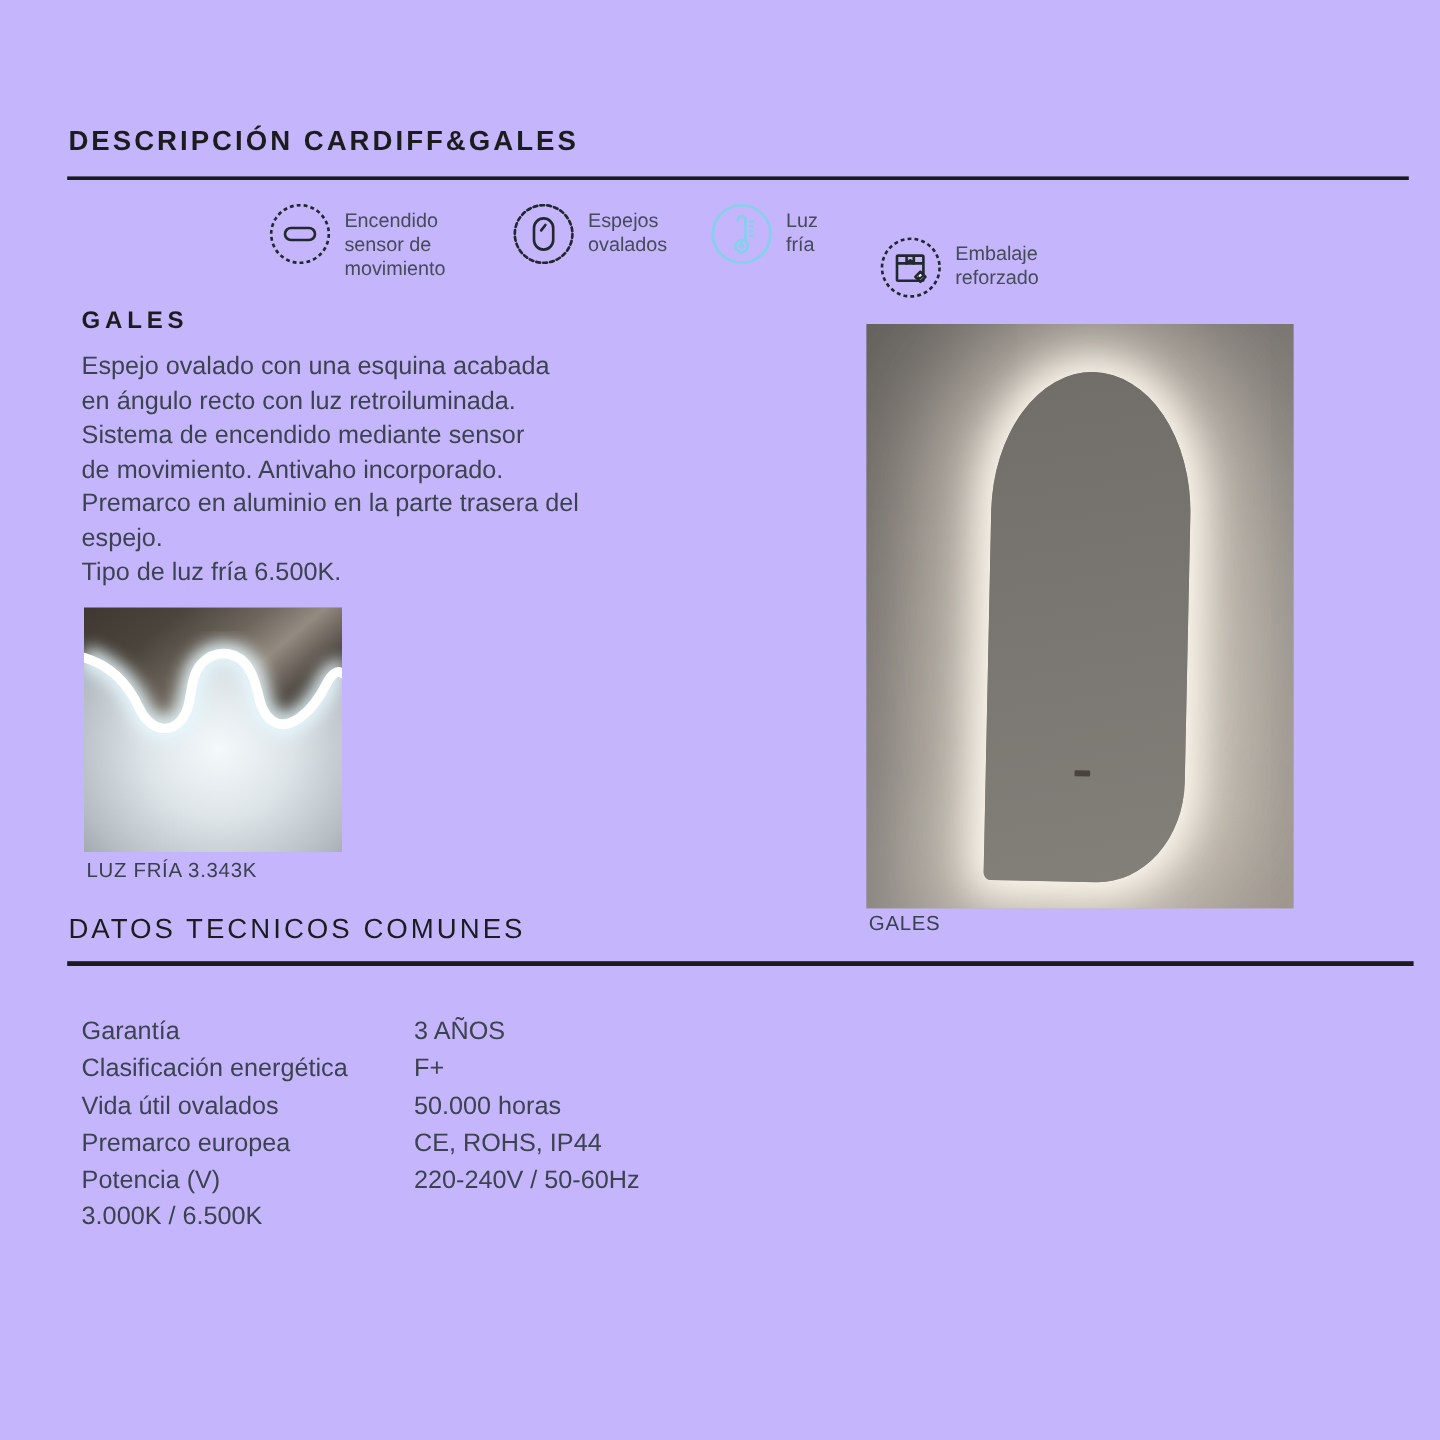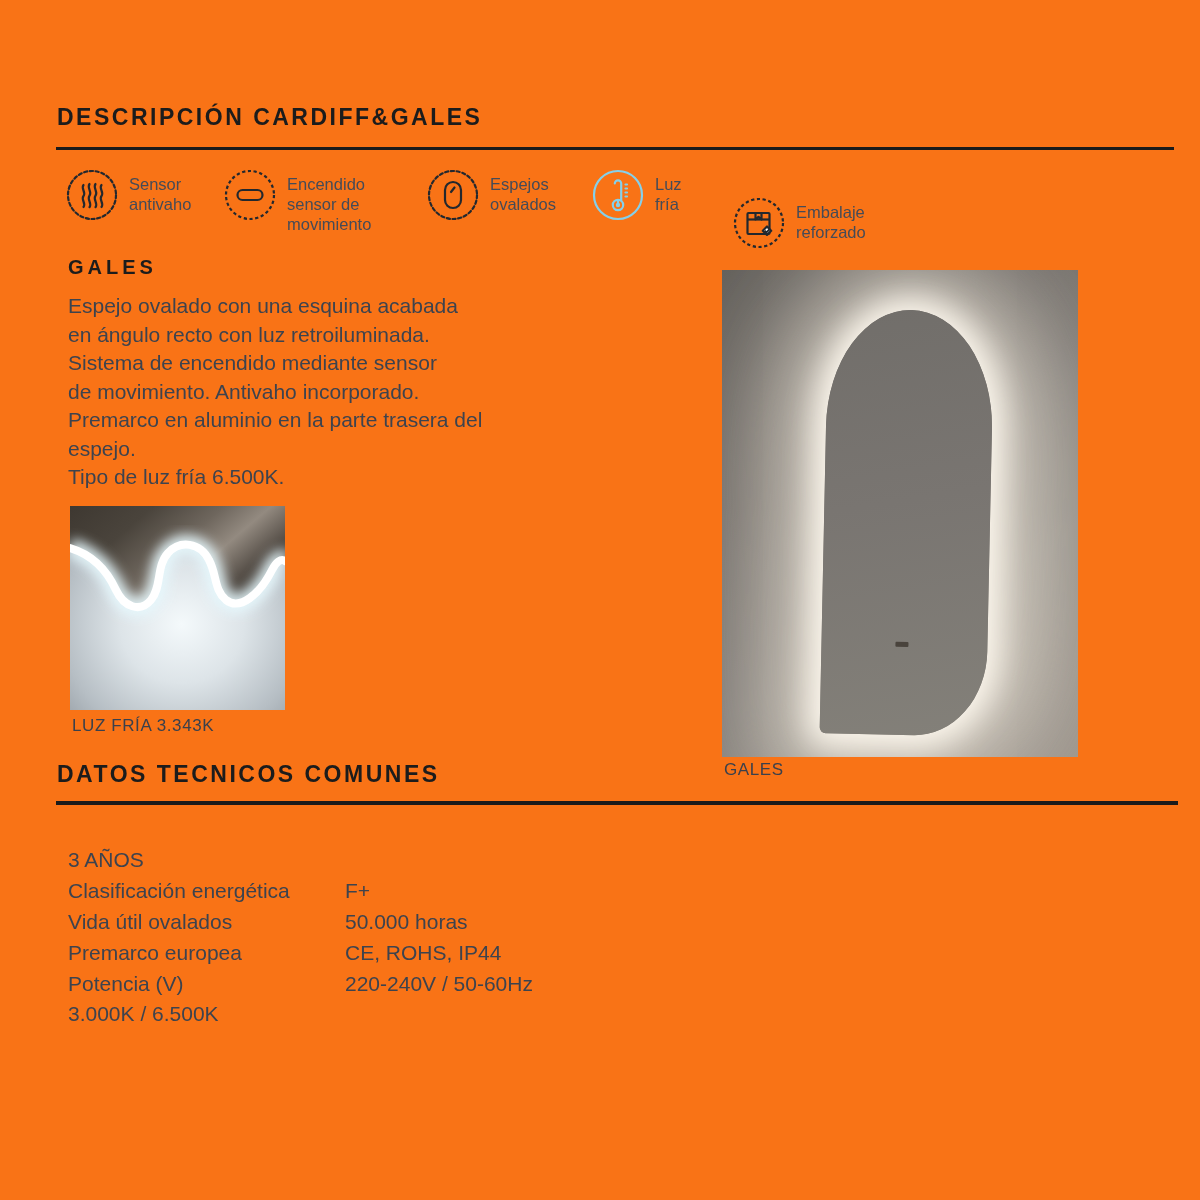--- a/index.html
+++ b/index.html
@@ -1,24 +1,24 @@
 <!DOCTYPE html>
 <html><head>
 <meta charset="utf-8">
 <style>
   * { margin:0; padding:0; box-sizing:border-box; }
   html,body { background:#ffffff; }
   body { font-family:"Liberation Sans", sans-serif; }
-  .page { position:relative; width:1200px; height:1200px; background:#f97316; overflow:hidden; }
+  .page { position:relative; width:1200px; height:1200px; background:#c4b5fd; overflow:hidden; }
 
   .page-title { position:absolute; left:57px; top:104px; font-size:23px; font-weight:bold;
     letter-spacing:2.5px; color:#1c1c1c; }
   .rule-top { position:absolute; left:56px; top:147px; width:1118px; height:3px; background:#1b1b1b; }
   .rule-mid { position:absolute; left:56px; top:801px; width:1122px; height:4px; background:#1b1b1b; }
-  .datos-title { position:absolute; left:57px; top:761px; font-size:23px; font-weight:bold;
+  .datos-title { position:absolute; left:57px; top:761px; font-size:23px; font-weight:normal;
     letter-spacing:2.5px; color:#1c1c1c; }
 
   .feature { position:absolute; top:169px; display:flex; gap:11px; align-items:flex-start; }
   .f1{ left:66px; } .f2{ left:224px; } .f3{ left:427px; } .f4{ left:592px; } .f5{ left:733px;margin-top:28px; }
   .feature .icon { width:52px; height:52px; flex:0 0 auto; }
   .feature .label { font-size:16.5px; line-height:1.22; color:#454b57; white-space:pre-line; padding-top:5px; }
 
   .gales-heading { position:absolute; left:68px; top:256px; font-size:20px; font-weight:bold;
     letter-spacing:4px; color:#1c1c1c; }
   .gales-desc { position:absolute; left:68px; top:292px; width:560px; font-size:21px;
@@ -47,33 +47,20 @@
   svg { display:block; }
 </style>
 </head>
 <body>
 
 <div class="page">
 
   <h1 class="page-title">DESCRIPCIÓN CARDIFF&amp;GALES</h1>
   <div class="rule-top"></div>
 
-  <div class="feature f1">
-    <span class="icon">
-      <svg width="52" height="52" viewBox="0 0 52 52" fill="none" stroke="#23282e" stroke-width="2.2" stroke-linecap="round">
-        <circle cx="26" cy="26" r="24" stroke-dasharray="3.2 2.6"></circle>
-        <path d="M17.5,16 c-3,3.7 3,7.3 0,11 c-3,3.7 3,7.3 0,11"></path>
-        <path d="M23.5,15 c-3,3.9 3,7.8 0,11.6 c-3,3.9 3,7.8 0,11.6"></path>
-        <path d="M29.5,15 c-3,3.9 3,7.8 0,11.6 c-3,3.9 3,7.8 0,11.6"></path>
-        <path d="M35.5,16 c-3,3.7 3,7.3 0,11 c-3,3.7 3,7.3 0,11"></path>
-      </svg>
-    </span>
-    <span class="label">Sensor
-antivaho</span>
-  </div>
 
   <div class="feature f2">
     <span class="icon">
       <svg width="52" height="52" viewBox="0 0 52 52" fill="none" stroke="#23282e" stroke-width="2.2">
         <circle cx="26" cy="26" r="24" stroke-dasharray="3.2 2.6"></circle>
         <rect x="13.5" y="21" width="25" height="10" rx="5"></rect>
       </svg>
     </span>
     <span class="label">Encendido
 sensor de
@@ -168,20 +155,21 @@
       <div class="logo-mark"></div>
     </div>
   </div>
   <div class="mirror-caption">GALES</div>
 
   <h2 class="datos-title">DATOS TECNICOS COMUNES</h2>
   <div class="rule-mid"></div>
 
   <div class="spec-table">
     <div class="spec-row">
+      <span class="spec-label">Garantía</span>
       <span class="spec-value">3 AÑOS</span>
     </div>
     <div class="spec-row">
       <span class="spec-label">Clasificación energética</span>
       <span class="spec-value">F+</span>
     </div>
     <div class="spec-row">
       <span class="spec-label">Vida útil ovalados</span>
       <span class="spec-value">50.000 horas</span>
     </div>

